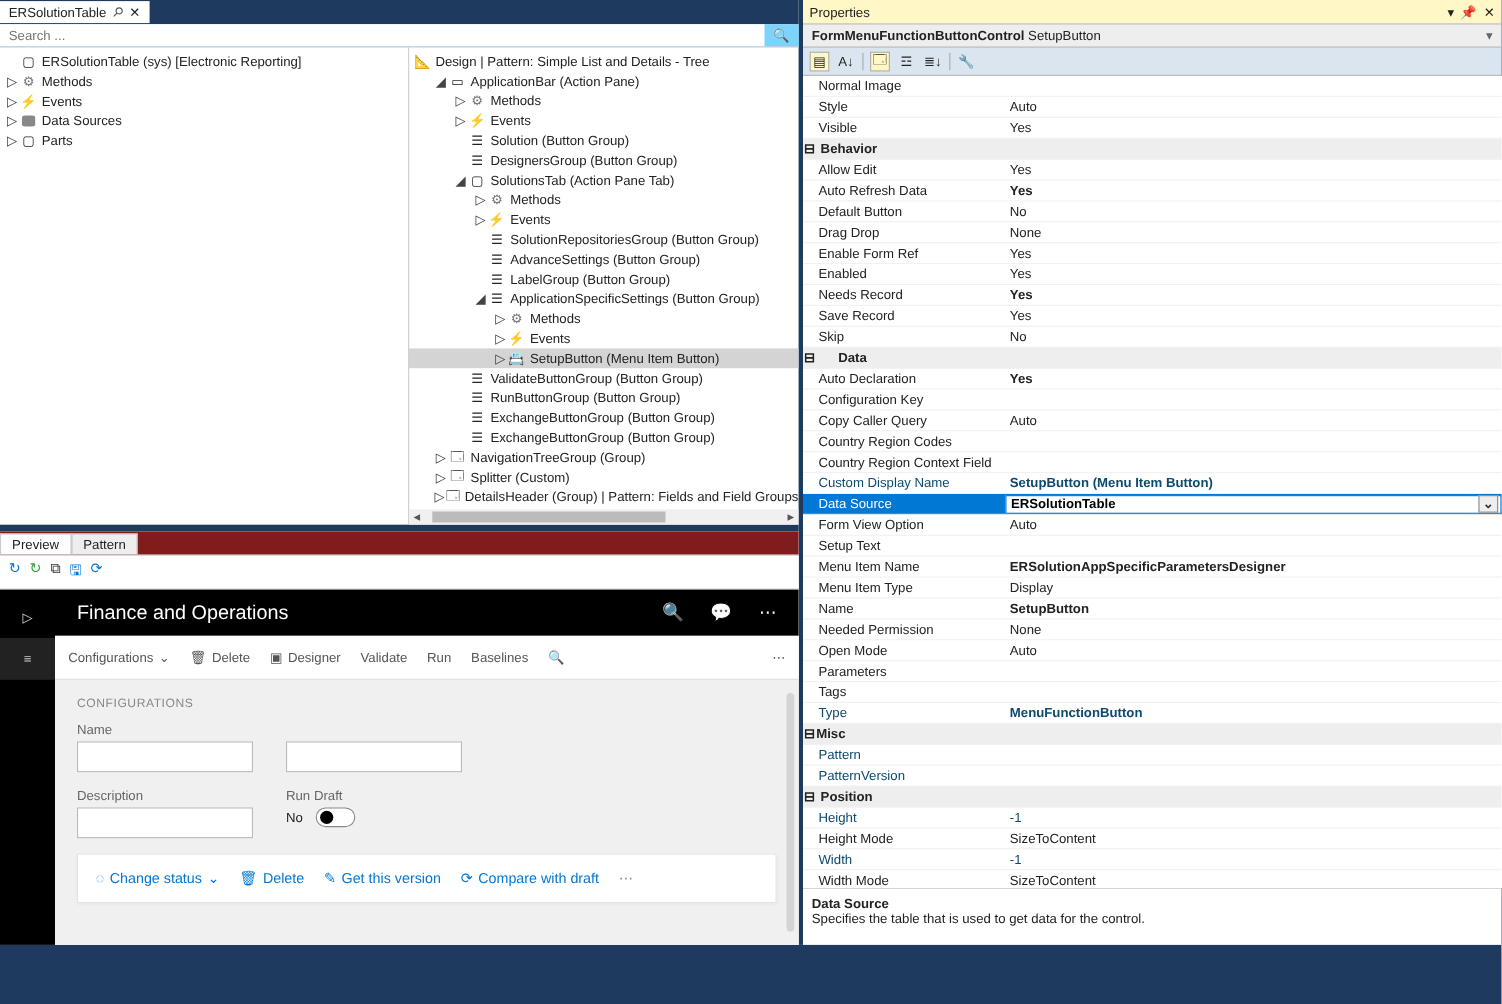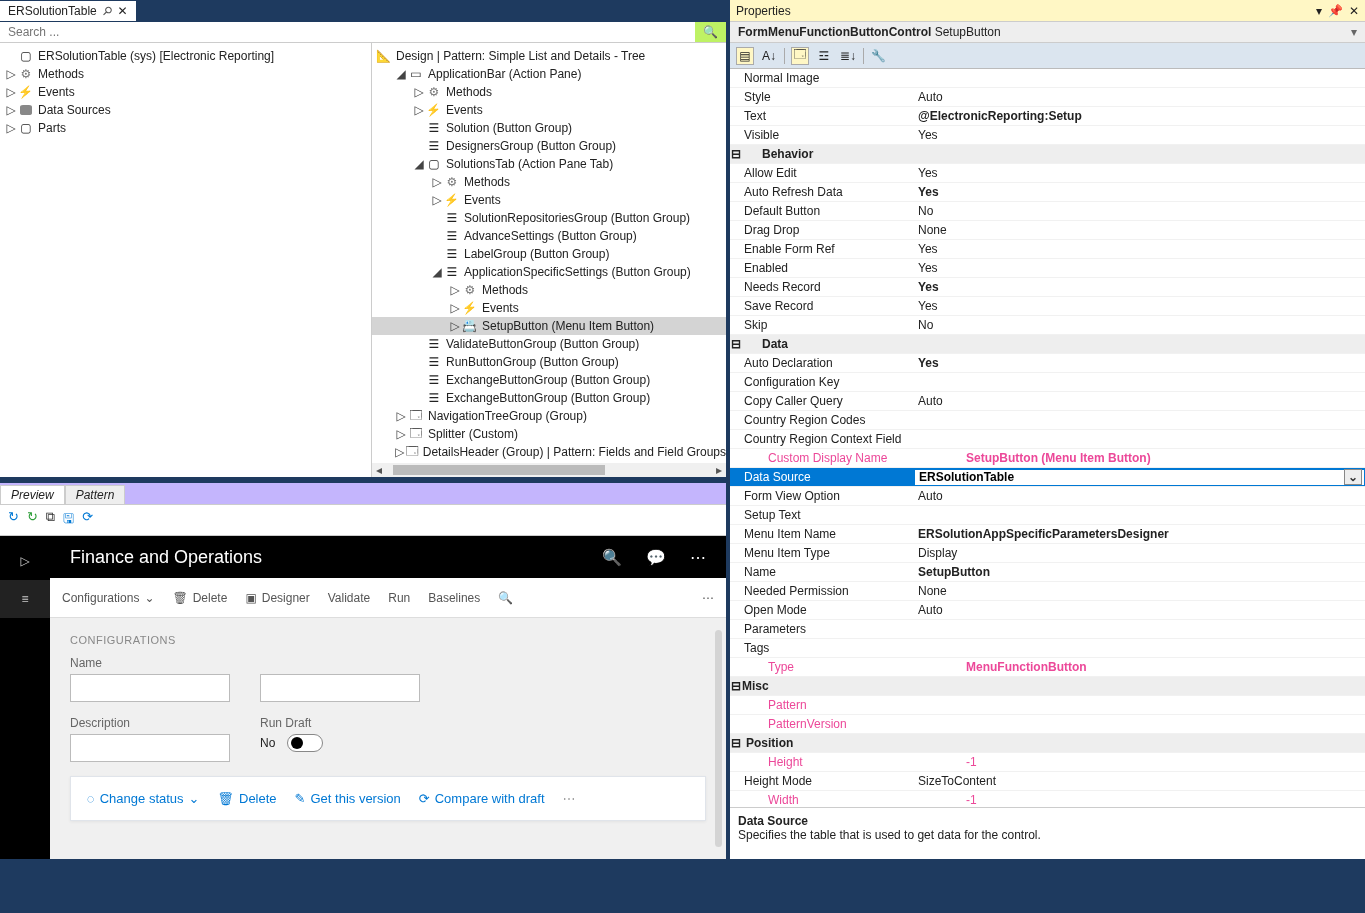--- a/index.html
+++ b/index.html
@@ -7,42 +7,42 @@
 .main-layout { display: flex; height: 859px; }
 .left-panel { width: 730px; display: flex; flex-direction: column; background: #fff; border-right: 4px solid #1e3a5f; }
 .right-panel { flex: 1; display: flex; flex-direction: column; }
 
 
 .tab-bar { background: #1e3a5f; height: 22px; display: flex; align-items: center; }
 .tab { background: #fff; height: 20px; display: flex; align-items: center; padding: 0 8px; gap: 6px; }
 .tab-close { cursor: pointer; }
 
 
-.search-row { display: flex; background: #bef264; border-bottom: 1px solid #ccc; }
+.search-row { display: flex; background: #7dd3fc; border-bottom: 1px solid #ccc; }
 .search-input { flex: 1; border: none; padding: 3px 8px; font-size: 12px; outline: none; }
 .search-icon { padding: 3px 8px; color: #666; }
 
 
 .top-split { display: flex; flex: 0 0 440px; border-bottom: 6px solid #1e3a5f; min-height: 0; }
 .aot-pane { width: 372px; border-right: 1px solid #ccc; overflow: hidden; }
 .design-pane { flex: 1; overflow: hidden; position: relative; }
 
 
 .tree { padding: 4px 0; overflow-y: auto; height: 100%; }
 .tree-row { display: flex; align-items: center; height: 18px; padding-left: 4px; white-space: nowrap; }
 .tree-row.selected { background: #d4d4d4; }
 .expander { width: 14px; display: inline-flex; justify-content: center; color: #444; cursor: pointer; }
 .ticon { width: 16px; display: inline-flex; justify-content: center; margin-right: 2px; }
 .tlabel { padding-left: 2px; }
 .design-scroll { position: absolute; bottom: 0; left: 0; right: 0; height: 14px; background: #f0f0f0; display:flex; align-items:center;}
 .design-scroll .thumb { height: 10px; background: #bbb; width: 60%; margin-left: 2%; }
 
 
 .preview-panel { flex: 1; background: #f5f5f5; display: flex; flex-direction: column; min-height: 0; }
-.preview-tabs { display: flex; background: #c4b5fd; border-bottom: 1px solid #ccc; font-style: italic; }
+.preview-tabs { display: flex; background: #7f1d1d; border-bottom: 1px solid #ccc; }
 .preview-tab { padding: 2px 10px; border: 1px solid #ccc; border-bottom: none; background: #fff; margin-top: 2px; }
 .preview-tab.inactive { background: #eee; }
 .preview-toolbar { display: flex; gap: 8px; padding: 4px 8px; background: #fff; border-bottom: 1px solid #ccc; }
 .preview-toolbar span { color: #0078d4; font-size: 13px; }
 
 .finops { flex: 1; display: flex; background: #f0f0f0; min-height: 0; }
 .finops-nav { width: 50px; background: #000; display: flex; flex-direction: column; align-items: center; padding-top: 6px; }
 .finops-nav .nbtn { width: 38px; height: 38px; display: flex; align-items: center; justify-content: center; color: #ccc; }
 .finops-main { flex: 1; display: flex; flex-direction: column; min-height: 0; }
 .finops-header { background: #000; color: #fff; height: 42px; display: flex; align-items: center; padding: 0 20px; font-size: 18px; font-weight: 300; }
@@ -71,21 +71,21 @@
 .props-toolbar .tb { width: 18px; height: 18px; display: inline-flex; align-items: center; justify-content: center; border: 1px solid transparent; }
 .props-toolbar .tb.active { background: #fff7c5; border-color: #aaa; }
 .props-grid { flex: 1; overflow-y: auto; background: #fff; position: relative; }
 .prow { display: flex; height: 19px; align-items: center; border-bottom: 1px solid #f1f1f1; }
 .prow .pname { width: 184px; padding-left: 14px; }
 .prow .pval { flex: 1; padding-left: 4px; }
 .prow.bold .pval { font-weight: 600; }
 .prow.section { background: #eee; font-weight: 600; }
 .prow.section .pname { padding-left: 2px; }
 .prow.section .expcol { width: 12px; display: inline-block; text-align: center; }
-.prow.disabled .pname, .prow.disabled .pval { color: #ec4899; margin-left: 24px; }
+.prow.disabled .pname, .prow.disabled .pval { color: #0c4a6e; }
 .prow.selected { background: #0078d4; color: #fff; }
 .prow.selected .pval { background: #fff; color: #000; border: 1px solid #0078d4; height: 17px; display: flex; justify-content: space-between; align-items: center; padding-right: 2px; }
 .props-desc { background: #fff; border-top: 1px solid #ccc; padding: 6px 8px; height: 52px; }
 .props-desc .dname { font-weight: 600; }
 
 
 .lightning { color: #f39c12; }
 .cyl { width: 12px; height: 10px; background: #888; border-radius: 3px/2px; display: inline-block; }
 </style>
 </head>
@@ -407,31 +407,27 @@
     </div>
     <div class="props-grid" id="props-grid">
         <div class="prow">
           <span class="pname">Normal Image</span>
           <span class="pval"></span>
         </div>
         <div class="prow">
           <span class="pname">Style</span>
           <span class="pval">Auto</span>
         </div>
-        <div class="prow bold">
-          <span class="pname">Text</span>
-          <span class="pval">@ElectronicReporting:Setup</span>
-        </div>
         <div class="prow">
           <span class="pname">Visible</span>
           <span class="pval">Yes</span>
         </div>
         <div class="prow section">
           <span class="expcol">⊟</span>
-          <span class="pname" style="padding-left:20px">Behavior</span>
+          <span class="pname" style="padding-left:4px">Behavior</span>
         </div>
         <div class="prow">
           <span class="pname">Allow Edit</span>
           <span class="pval">Yes</span>
         </div>
         <div class="prow bold">
           <span class="pname">Auto Refresh Data</span>
           <span class="pval">Yes</span>
         </div>
         <div class="prow">

